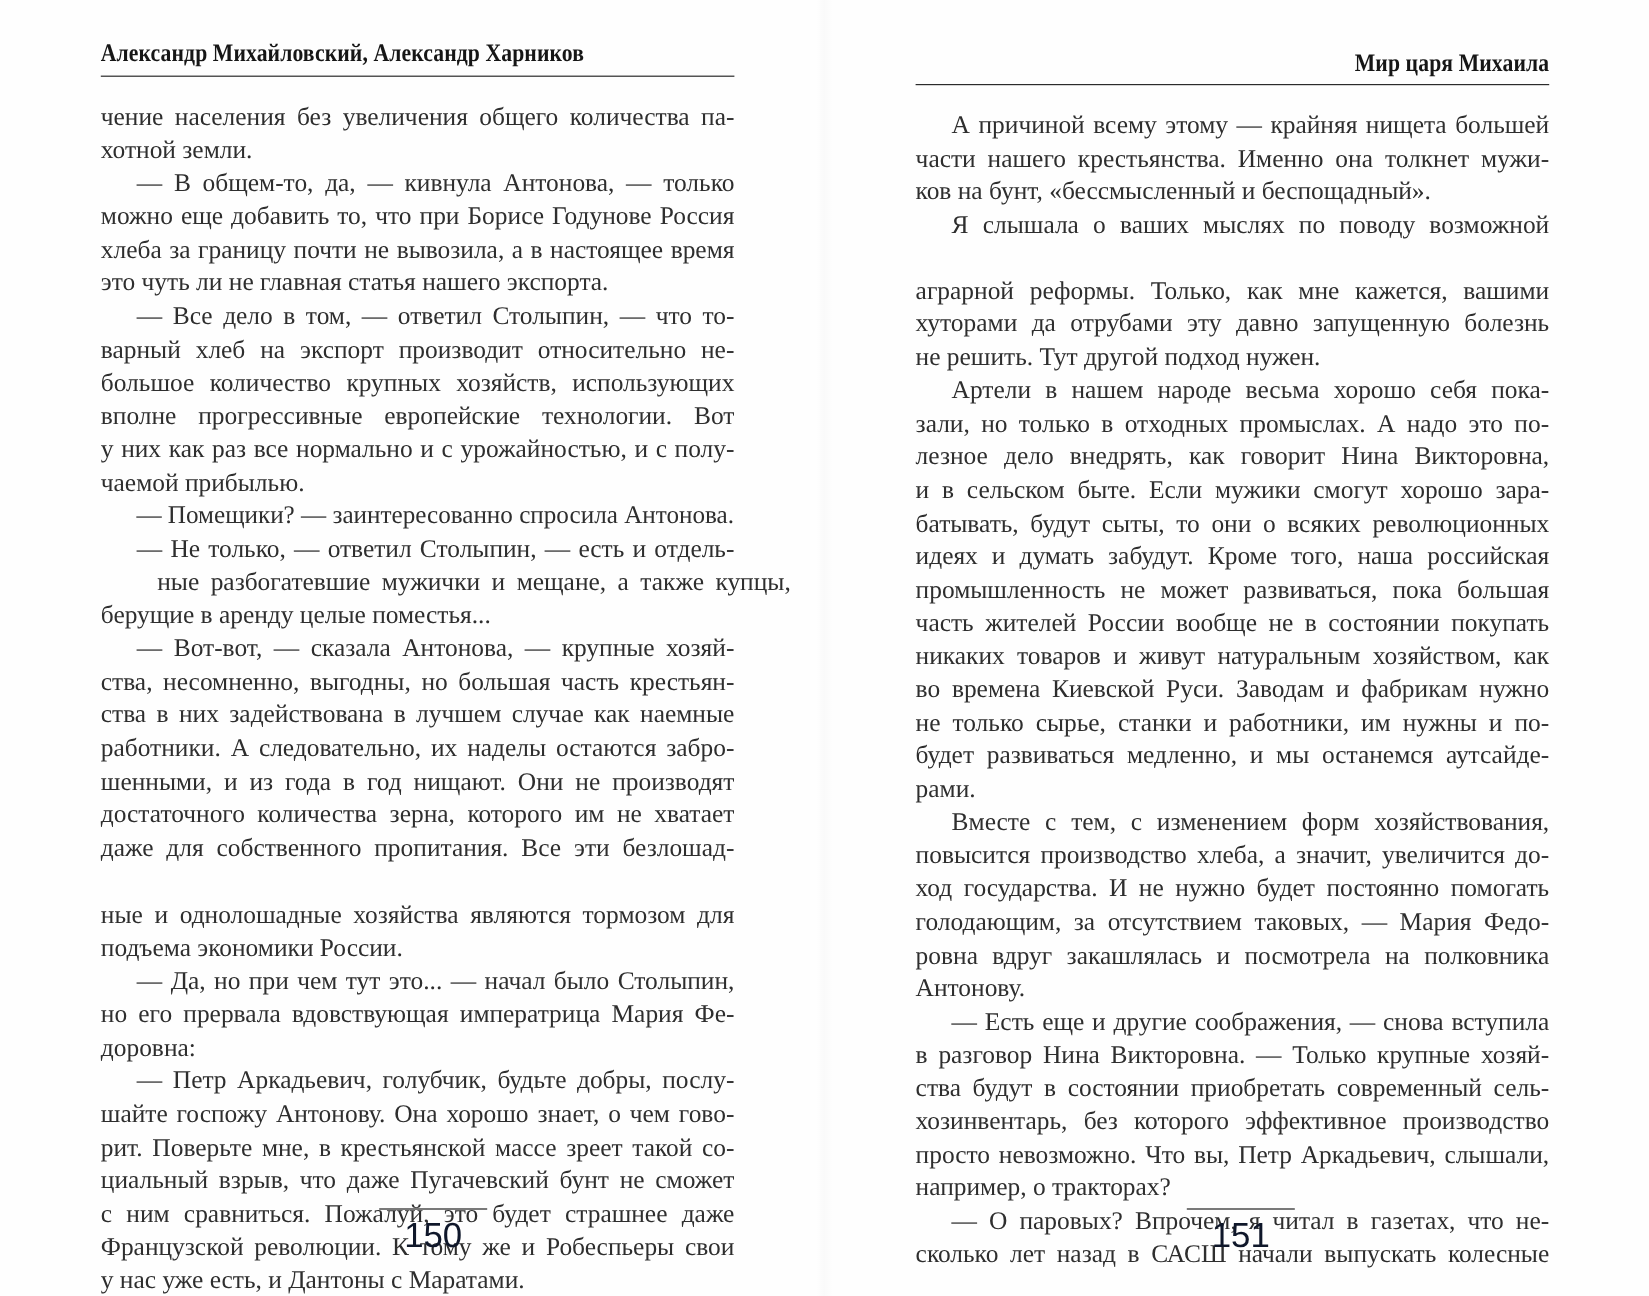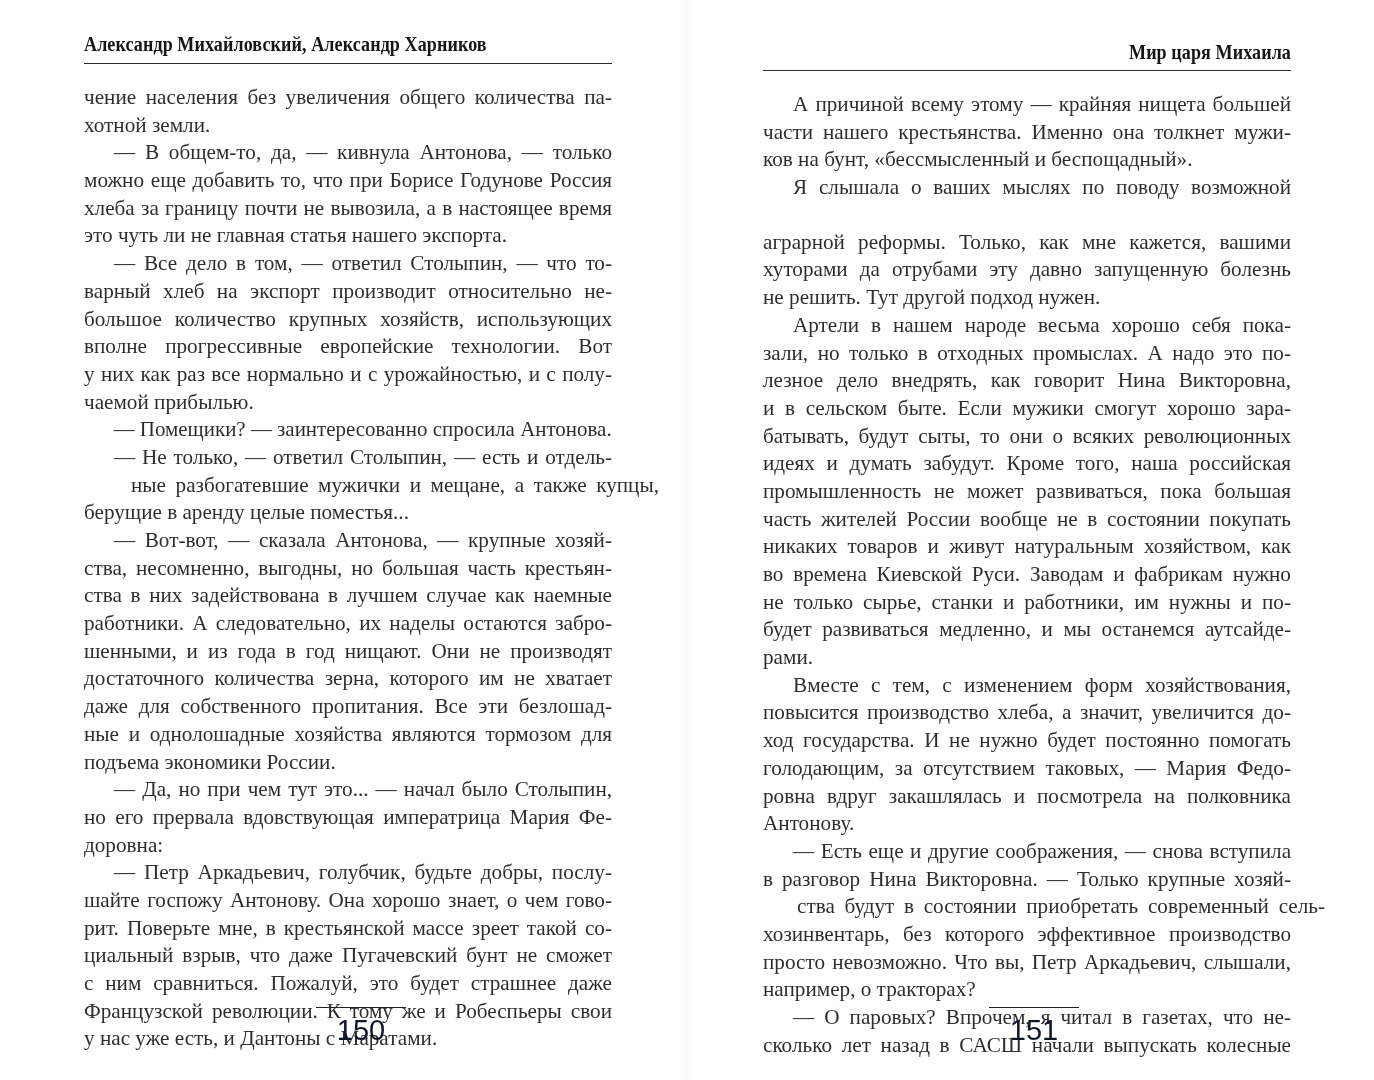--- a/index.html
+++ b/index.html
@@ -133,21 +133,21 @@
         <span class="line indent" style="word-spacing: 1.53px; text-align-last: left;">— Не только, — ответил Столыпин, — есть и отдель-</span>
         <span class="line" style="word-spacing: 4.26px; text-align-last: left; margin-left: 47px;">ные разбогатевшие мужички и мещане, а также купцы,</span>
         <span class="line last">берущие в аренду целые поместья...</span>
         <span class="line indent" style="word-spacing: 4.25px; text-align-last: left;">— Вот-вот, — сказала Антонова, — крупные хозяй-</span>
         <span class="line" style="word-spacing: 3.52px; text-align-last: left;">ства, несомненно, выгодны, но большая часть крестьян-</span>
         <span class="line" style="word-spacing: 3.38px; text-align-last: left;">ства в них задействована в лучшем случае как наемные</span>
         <span class="line" style="word-spacing: 2.94px; text-align-last: left;">работники. А следовательно, их наделы остаются забро-</span>
         <span class="line" style="word-spacing: 4.65px; text-align-last: left;">шенными, и из года в год нищают. Они не производят</span>
         <span class="line" style="word-spacing: 5.11px; text-align-last: left;">достаточного количества зерна, которого им не хватает</span>
         <span class="line" style="word-spacing: 5.4px; text-align-last: left;">даже для собственного пропитания. Все эти безлошад-</span>
-        <span class="line" style="word-spacing: 4.4px; text-align-last: left;">ные и однолошадные хозяйства являются тормозом для</span>
+        <span class="line" style="word-spacing: 4.4px; text-align-last: left; margin-top: 28px;">ные и однолошадные хозяйства являются тормозом для</span>
         <span class="line last">подъема экономики России.</span>
         <span class="line indent" style="word-spacing: 1.73px; text-align-last: left;">— Да, но при чем тут это... — начал было Столыпин,</span>
         <span class="line" style="word-spacing: 4.02px; text-align-last: left;">но его прервала вдовствующая императрица Мария Фе-</span>
         <span class="line last">доровна:</span>
         <span class="line indent" style="word-spacing: 3.49px; text-align-last: left;">— Петр Аркадьевич, голубчик, будьте добры, послу-</span>
         <span class="line" style="word-spacing: 2.13px; text-align-last: left;">шайте госпожу Антонову. Она хорошо знает, о чем гово-</span>
         <span class="line" style="word-spacing: 2.74px; text-align-last: left;">рит. Поверьте мне, в крестьянской массе зреет такой со-</span>
         <span class="line" style="word-spacing: 3.65px; text-align-last: left;">циальный взрыв, что даже Пугачевский бунт не сможет</span>
         <span class="line" style="word-spacing: 6.56px; text-align-last: left;">с ним сравниться. Пожалуй, это будет страшнее даже</span>
         <span class="line" style="word-spacing: 3.65px; text-align-last: left;">Французской революции. К тому же и Робеспьеры свои</span>
@@ -184,21 +184,21 @@
         <span class="line" style="word-spacing: 5.25px; text-align-last: left;">будет развиваться медленно, и мы останемся аутсайде-</span>
         <span class="line last">рами.</span>
         <span class="line indent" style="word-spacing: 7.04px; text-align-last: left;">Вместе с тем, с изменением форм хозяйствования,</span>
         <span class="line" style="word-spacing: 3.18px; text-align-last: left;">повысится производство хлеба, а значит, увеличится до-</span>
         <span class="line" style="word-spacing: 4.26px; text-align-last: left;">ход государства. И не нужно будет постоянно помогать</span>
         <span class="line" style="word-spacing: 5.15px; text-align-last: left;">голодающим, за отсутствием таковых, — Мария Федо-</span>
         <span class="line" style="word-spacing: 6.72px; text-align-last: left;">ровна вдруг закашлялась и посмотрела на полковника</span>
         <span class="line last">Антонову.</span>
         <span class="line indent" style="word-spacing: 1.2px; text-align-last: left;">— Есть еще и другие соображения, — снова вступила</span>
         <span class="line" style="word-spacing: 3.68px; text-align-last: left;">в разговор Нина Викторовна. — Только крупные хозяй-</span>
-        <span class="line" style="word-spacing: 4.39px; text-align-last: left; margin-left: 34px;">ства будут в состоянии приобретать современный сель-</span>
+        <span class="line" style="word-spacing: 4.39px; text-align-last: left;">ства будут в состоянии приобретать современный сель-</span>
         <span class="line" style="word-spacing: 8.2px; text-align-last: left;">хозинвентарь, без которого эффективное производство</span>
         <span class="line" style="word-spacing: 2.02px; text-align-last: left;">просто невозможно. Что вы, Петр Аркадьевич, слышали,</span>
         <span class="line last">например, о тракторах?</span>
         <span class="line indent" style="word-spacing: 4.74px; text-align-last: left;">— О паровых? Впрочем, я читал в газетах, что не-</span>
         <span class="line" style="word-spacing: 4.4px; text-align-last: left;">сколько лет назад в САСШ начали выпускать колесные</span>
       </div>
     <div class="foot-rule"></div>
     <div class="page-number">151</div>
   </div>
 

